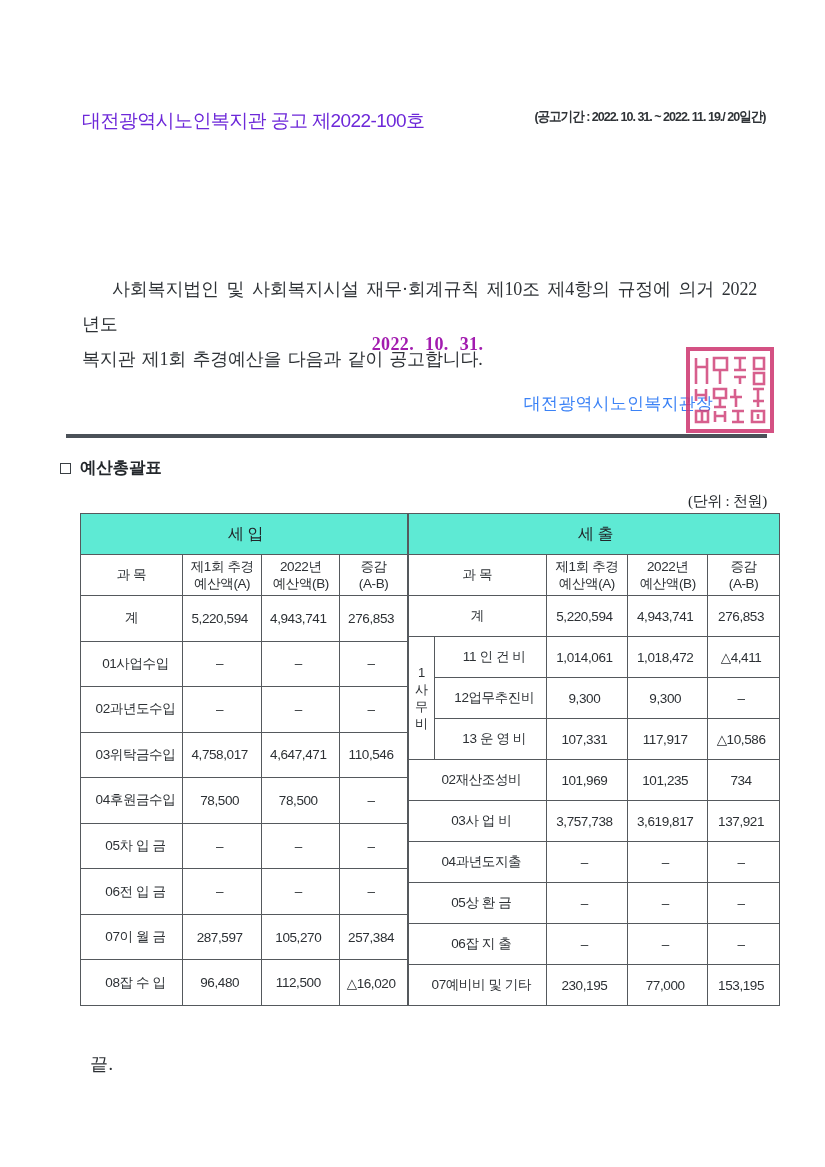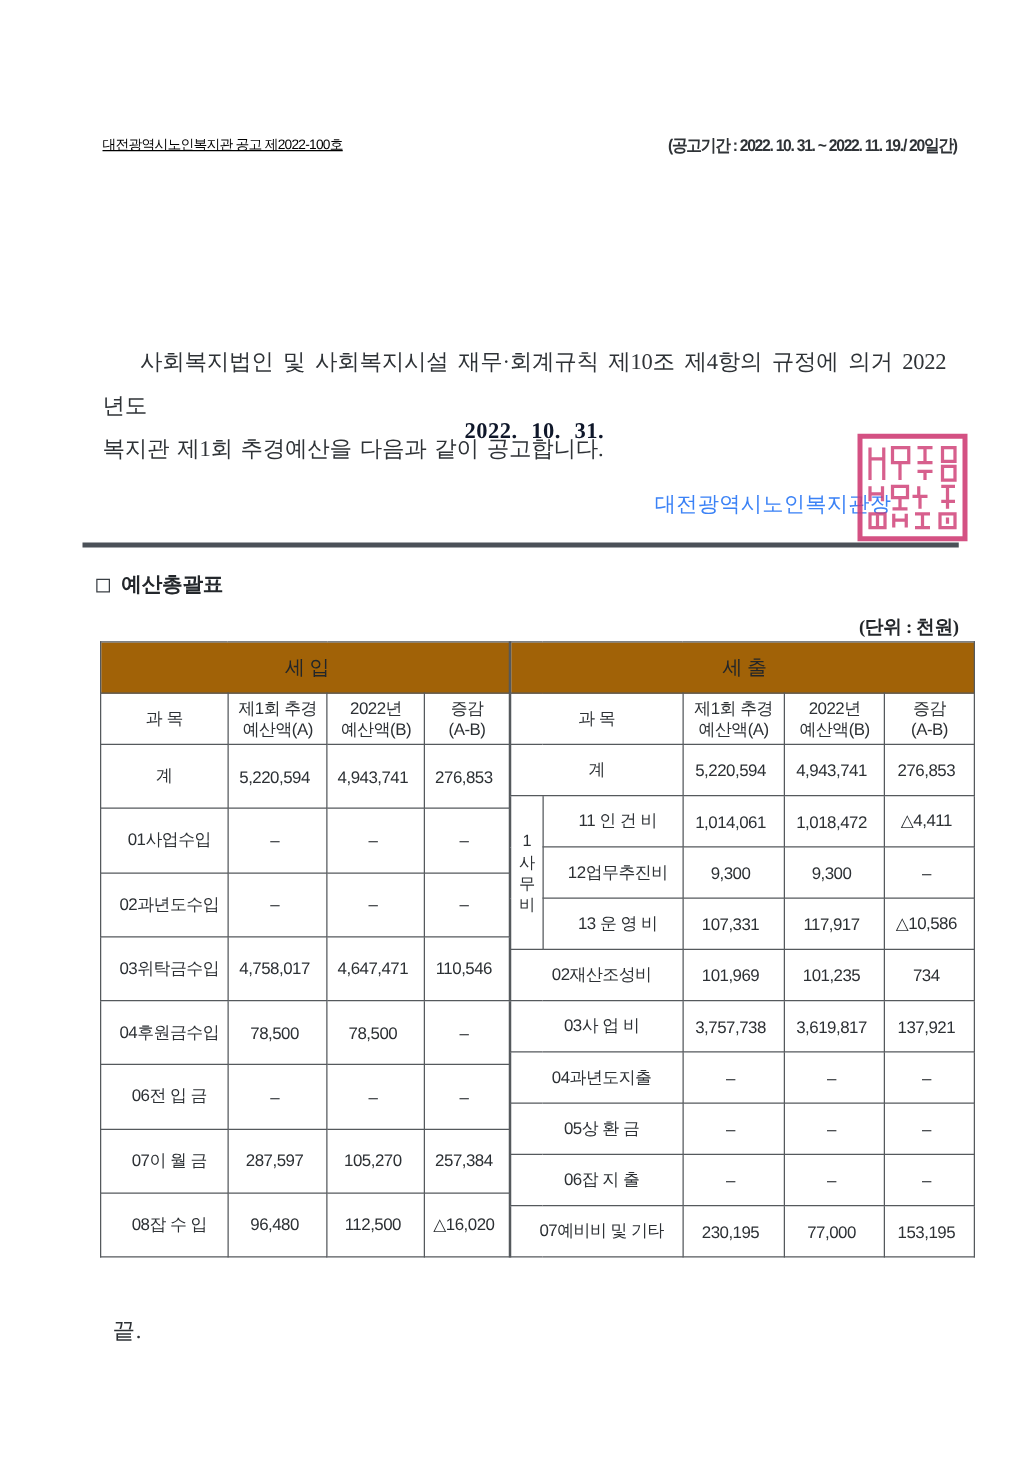--- a/index.html
+++ b/index.html
@@ -26,25 +26,24 @@
     position: absolute;
     top: 108px;
     left: 82px;
     right: 60px;
     display: flex;
     justify-content: space-between;
     align-items: flex-start;
   }
   .doc-no {
     font-family: "Liberation Sans", "DejaVu Sans", sans-serif;
-    font-size: 11px;
+    font-size: 19px;
     letter-spacing: -0.6px;
-    color: #000000;
+    color: #6d28d9;
     white-space: nowrap;
-    text-decoration: underline;
   }
   .doc-period {
     font-family: "Liberation Sans", "DejaVu Sans", sans-serif;
     font-size: 13.5px;
     font-weight: bold;
     letter-spacing: -1.1px;
     color: #2f3337;
     white-space: nowrap;
     transform: scaleX(0.93);
     transform-origin: right top;
@@ -85,21 +84,21 @@
   .doc-date {
     position: absolute;
     top: 334px;
     left: 0;
     width: 100%;
     text-align: center;
     font-size: 18px;
     font-weight: bold;
     letter-spacing: 0.4px;
     word-spacing: 6px;
-    color: #0f172a;
+    color: #a21caf;
     padding-left: 30px;
   }
 
   
   .doc-signer {
     position: absolute;
     top: 392px;
     right: 112px;
     font-size: 17px;
     letter-spacing: 0.2px;
@@ -127,21 +126,21 @@
     left: 66px;
     right: 58px;
     height: 4px;
     background: #4b5158;
   }
 
   
   .section-head {
     position: absolute;
     top: 457px;
-    left: 77px;
+    left: 60px;
     font-size: 16.5px;
     font-weight: bold;
     color: #23272b;
     letter-spacing: -0.2px;
     display: flex;
     align-items: center;
     gap: 9px;
   }
   .sq {
     display: inline-block;
@@ -149,21 +148,21 @@
     height: 11px;
     border: 1.6px solid #3a3f44;
   }
 
   
   .unit-note {
     position: absolute;
     top: 492px;
     right: 58px;
     font-size: 15px;
-    font-weight: bold;
+    font-weight: normal;
     color: #23272b;
     letter-spacing: -0.3px;
   }
 
   
   .table-wrap {
     position: absolute;
     top: 513px;
     left: 80px;
     width: 700px;
@@ -179,21 +178,21 @@
   table.budget td, table.budget th {
     border: 1px solid #55595d;
     padding: 0 6px;
     height: 41px;
     text-align: center;
     vertical-align: middle;
     font-weight: normal;
     letter-spacing: -0.4px;
   }
   .grp-head {
-    background: #a16207;
+    background: #5eead4;
     font-size: 16px;
     letter-spacing: 9px;
     padding-left: 9px !important;
     height: 36px;
     color: #22262a;
   }
   .col-head {
     height: 52px;
     line-height: 1.28;
     font-size: 13.5px;
@@ -329,20 +328,26 @@
           <td class="num">4,647,471</td>
           <td class="num">110,546</td>
         </tr>
         <tr>
           <td class="name-cell">04후원금수입</td>
           <td class="num">78,500</td>
           <td class="num">78,500</td>
           <td class="dash">–</td>
         </tr>
         <tr>
+          <td class="name-cell">05차  입  금</td>
+          <td class="dash">–</td>
+          <td class="dash">–</td>
+          <td class="dash">–</td>
+        </tr>
+        <tr>
           <td class="name-cell">06전  입  금</td>
           <td class="dash">–</td>
           <td class="dash">–</td>
           <td class="dash">–</td>
         </tr>
         <tr>
           <td class="name-cell">07이  월  금</td>
           <td class="num">287,597</td>
           <td class="num">105,270</td>
           <td class="num">257,384</td>

